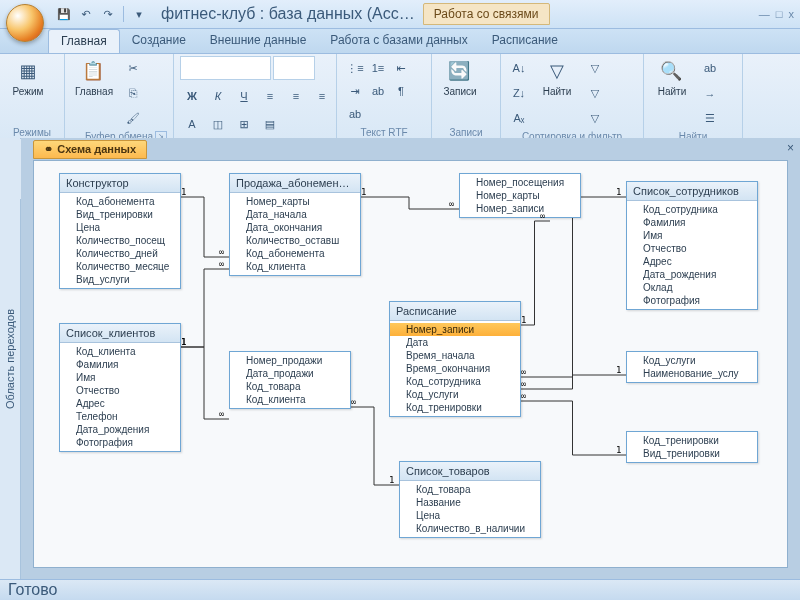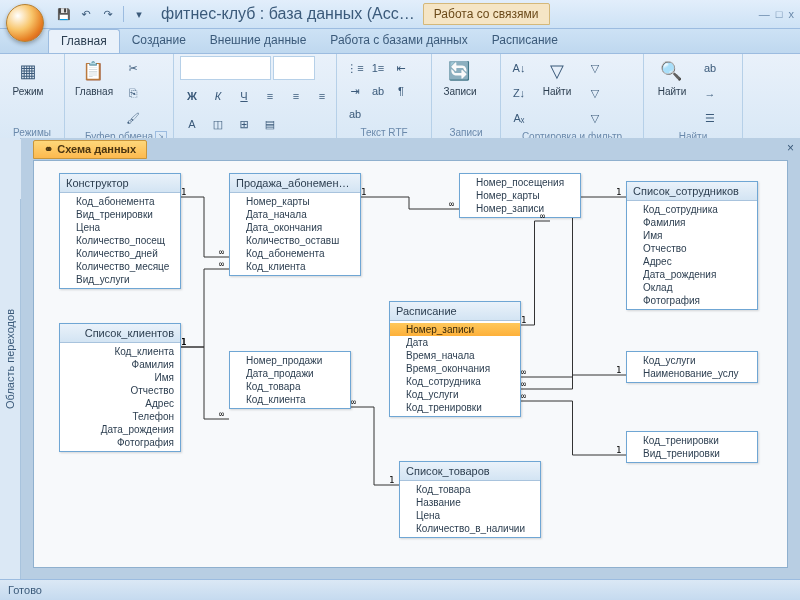--- a/index.html
+++ b/index.html
@@ -34,21 +34,21 @@
 .doc-close{position:absolute;right:6px;top:3px;color:#3b5a7a;font-size:12px}
 .canvas{position:absolute;top:22px;left:12px;right:12px;bottom:12px;background:#f7f9fb;border:1px solid #8fb0ce;overflow:hidden}
 .tbl{position:absolute;background:#fff;border:1px solid #6fa6d4;box-shadow:1px 1px 2px rgba(0,0,0,.15);font-size:10px}
 .tbl-title{background:linear-gradient(#eaf2fa,#d3e4f3);border-bottom:1px solid #a8c3dd;padding:3px 6px;color:#2c3e50;font-size:11px}
 .tbl-body{padding:2px 0}
 .tbl-row{padding:1px 6px 1px 16px;white-space:nowrap;overflow:hidden;text-overflow:ellipsis}
 .tbl-row.selected{background:linear-gradient(#fec85c,#fdb03a);color:#3a2a0a}
 svg.lines{position:absolute;top:0;left:0;width:100%;height:100%;pointer-events:none}
 svg.lines line{stroke:#333;stroke-width:1}
 .card-sym{position:absolute;font-size:9px;color:#000;font-family:monospace}
-.statusbar{position:absolute;bottom:0;left:0;right:0;height:20px;background:linear-gradient(#dbe8f5,#c5daef);border-top:1px solid #9cbce0;display:flex;align-items:center;padding:0 8px;color:#3b5a7a;font-size:11px}
+.statusbar{position:absolute;bottom:0;left:0;right:0;height:20px;background:linear-gradient(#dbe8f5,#c5daef);border-top:1px solid #9cbce0;display:flex;align-items:center;padding:0 8px;color:#3b5a7a;font-size:16px}
 .expand-btn{width:14px;height:60px;background:#dbe8f5;border:1px solid #a8c3dd;border-left:none;display:flex;align-items:center;justify-content:center;color:#3b5a7a;font-size:9px;position:absolute;left:20px;top:0}
 </style>
 </head>
 <body>
 
 <div class="office-btn"></div>
 
 <div class="titlebar">
   <div class="qat">
     <div class="qat-btn">💾</div>
@@ -233,21 +233,21 @@
           <div class="tbl-body">
             <div class="tbl-row">Код_абонемента</div>
             <div class="tbl-row">Вид_тренировки</div>
             <div class="tbl-row">Цена</div>
             <div class="tbl-row">Количество_посещ</div>
             <div class="tbl-row">Количество_дней</div>
             <div class="tbl-row">Количество_месяце</div>
             <div class="tbl-row">Вид_услуги</div>
           </div>
         </div>
-        <div class="tbl" style="left: 25px; top: 162px; width: 120px; text-align: right;">
+        <div class="tbl" style="left: 25px; top: 162px; width: 120px;">
           <div class="tbl-title">Список_клиентов</div>
           <div class="tbl-body">
             <div class="tbl-row">Код_клиента</div>
             <div class="tbl-row">Фамилия</div>
             <div class="tbl-row">Имя</div>
             <div class="tbl-row">Отчество</div>
             <div class="tbl-row">Адрес</div>
             <div class="tbl-row">Телефон</div>
             <div class="tbl-row">Дата_рождения</div>
             <div class="tbl-row">Фотография</div>

